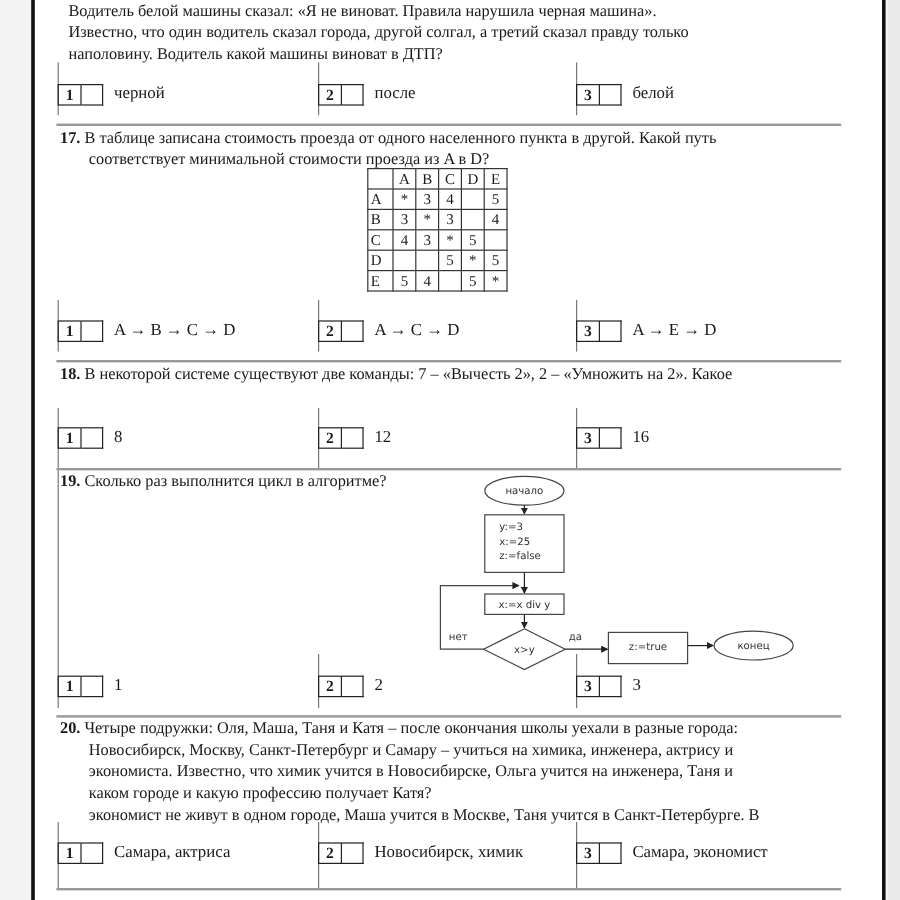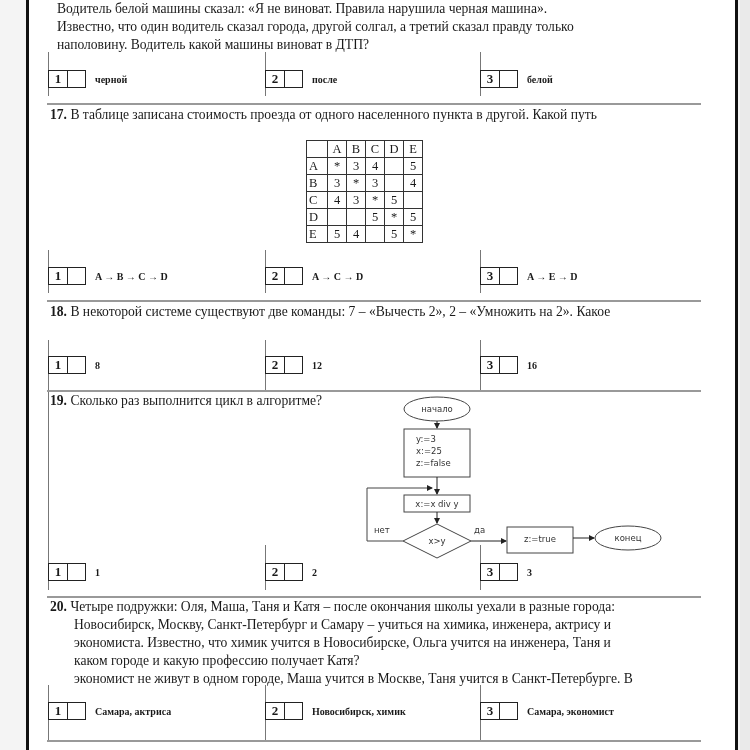--- a/index.html
+++ b/index.html
@@ -11,21 +11,21 @@
   .txt { position:absolute; font-size:13.6px; line-height:18px; }
   .q { position:absolute; left:50px; font-size:13.6px; line-height:18px; text-align:justify; width:646px; }
   .q b { font-weight:bold; }
   .indent { padding-left:24px; }
   .hline { position:absolute; left:47px; width:654px; height:0; border-top:2px solid #999; }
   .vline { position:absolute; width:0; border-left:1px solid #777; }
   .ans { position:absolute; height:20px; display:flex; align-items:center; }
   .numbox { width:20px; height:18px; border:1px solid #222; font-weight:bold; font-size:13px;
             display:flex; align-items:center; justify-content:center; box-sizing:border-box; }
   .emptybox { width:18px; height:18px; border:1px solid #222; border-left:none; box-sizing:border-box; }
-  .anslabel { margin-left:9px; font-weight:bold; font-size:10px; }
+  .anslabel { margin-left:9px; font-weight:normal; font-size:14px; }
   table.cost { position:absolute; left:306px; top:140px; border-collapse:collapse; font-size:12.5px; }
   table.cost td { border:1px solid #333; width:14px; height:16px; padding:0 2px; text-align:center; line-height:16px; }
   table.cost td:first-child { width:16px; text-align:left; }
   svg.flow { position:absolute; left:360px; top:390px; }
   svg.flow text { font-family:"DejaVu Sans", sans-serif; font-size:8.5px; fill:#333; }
 </style>
 </head>
 <body>
 
 <div class="page"></div>
@@ -52,20 +52,21 @@
 <div class="ans" style="left:480px;top:69px;">
   <div class="numbox">3</div>
   <div class="emptybox"></div>
   <span class="anslabel">белой</span>
 </div>
 
 <div class="hline" style="top:103px;"></div>
 
 <div class="q" style="top:106px;">
   <div><b>17.</b> <span>В таблице записана стоимость проезда от одного населенного пункта в другой. Какой путь</span></div>
+  <div class="indent">соответствует минимальной стоимости проезда из A в D?</div>
 </div>
 
 <table class="cost">
   <tbody>
       <tr>
     <td></td>
     <td>A</td>
     <td>B</td>
     <td>C</td>
     <td>D</td>

